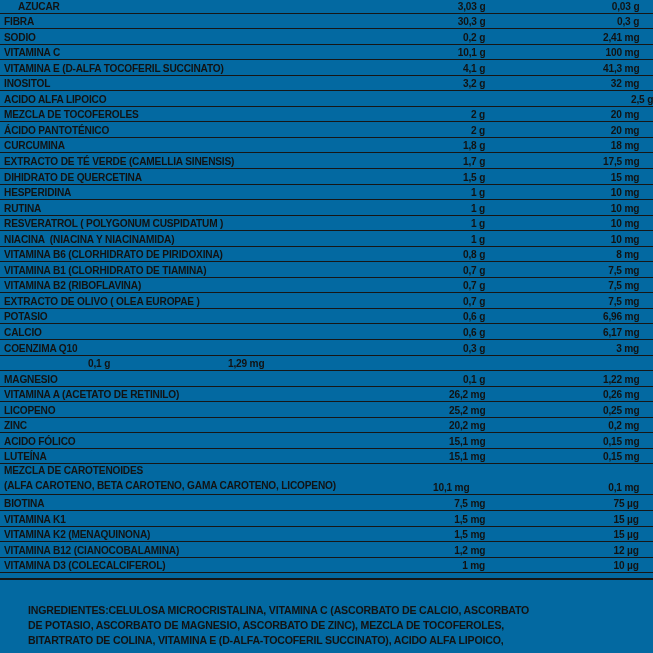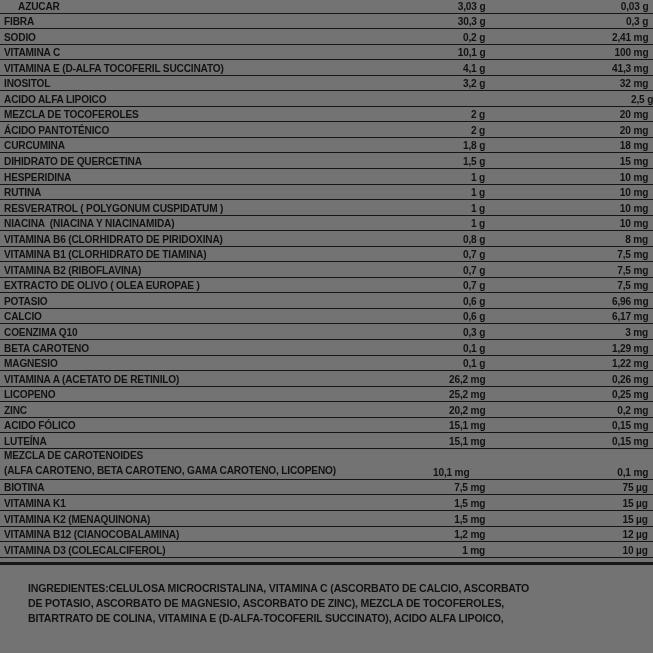--- a/index.html
+++ b/index.html
@@ -1,19 +1,19 @@
 <!DOCTYPE html>
 <html><head>
 <meta charset="utf-8">
 <style>
   html,body{margin:0;padding:0;background:#ffffff;}
   .sheet{
     position:relative;
     width:653px;height:653px;
-    background:#737373;
+    background:#0369a1;
     overflow:hidden;
     font-family:"Liberation Sans","DejaVu Sans",sans-serif;
     color:#121212;
   }
   .facts{width:653px;}
   .row{
     display:flex;
     align-items:flex-end;
     box-sizing:border-box;
     height:15.55px;
@@ -25,32 +25,32 @@
   .cell{
     font-weight:700;
     font-size:11.5px;
     line-height:12px;
     letter-spacing:-0.2px;
     white-space:nowrap;
   }
   .name{flex:1 1 auto;padding-left:4px;min-width:0;}
   .name.indent{padding-left:18px;}
   .v1{flex:0 0 110px;text-align:right;}
-  .v2{flex:0 0 168px;text-align:right;padding-right:5px;box-sizing:border-box;margin-top:43px;}
+  .v2{flex:0 0 168px;text-align:right;padding-right:14px;box-sizing:border-box;margin-top:43px;}
   .cond{display:inline-block;transform:scaleX(0.88);transform-origin:0 100%;}
   .cond.r{transform-origin:100% 100%;}
   .nl{display:block;line-height:15.2px;}
   .thick-rule{
     height:2.6px;
     background:#161616;
     margin-top:4.5px;
     width:653px;
   }
   .ingredients{
-    margin-top:16px;
+    margin-top:23px;
     margin-left:28px;
   }
   .cond-block{
     transform:scaleX(0.92);
     transform-origin:0 0;
   }
   .ing-line{
     font-weight:700;
     font-size:11.5px;
     line-height:15px;
@@ -107,20 +107,25 @@
         <span class="cell name"><span class="cond">ÁCIDO PANTOTÉNICO</span></span>
         <span class="cell v1"><span class="cond r">2 g</span></span>
         <span class="cell v2"><span class="cond r">20 mg</span></span>
       </div>
       <div class="row">
         <span class="cell name"><span class="cond">CURCUMINA</span></span>
         <span class="cell v1"><span class="cond r">1,8 g</span></span>
         <span class="cell v2"><span class="cond r">18 mg</span></span>
       </div>
       <div class="row">
+        <span class="cell name"><span class="cond">EXTRACTO DE TÉ VERDE (CAMELLIA SINENSIS)</span></span>
+        <span class="cell v1"><span class="cond r">1,7 g</span></span>
+        <span class="cell v2"><span class="cond r">17,5 mg</span></span>
+      </div>
+      <div class="row">
         <span class="cell name"><span class="cond">DIHIDRATO DE QUERCETINA</span></span>
         <span class="cell v1"><span class="cond r">1,5 g</span></span>
         <span class="cell v2"><span class="cond r">15 mg</span></span>
       </div>
       <div class="row">
         <span class="cell name"><span class="cond">HESPERIDINA</span></span>
         <span class="cell v1"><span class="cond r">1 g</span></span>
         <span class="cell v2"><span class="cond r">10 mg</span></span>
       </div>
       <div class="row">
@@ -167,21 +172,20 @@
         <span class="cell name"><span class="cond">CALCIO</span></span>
         <span class="cell v1"><span class="cond r">0,6 g</span></span>
         <span class="cell v2"><span class="cond r">6,17 mg</span></span>
       </div>
       <div class="row">
         <span class="cell name"><span class="cond">COENZIMA Q10</span></span>
         <span class="cell v1"><span class="cond r">0,3 g</span></span>
         <span class="cell v2"><span class="cond r">3 mg</span></span>
       </div>
       <div class="row">
-        <span class="cell name"><span class="cond">BETA CAROTENO</span></span>
         <span class="cell v1"><span class="cond r">0,1 g</span></span>
         <span class="cell v2"><span class="cond r">1,29 mg</span></span>
       </div>
       <div class="row">
         <span class="cell name"><span class="cond">MAGNESIO</span></span>
         <span class="cell v1"><span class="cond r">0,1 g</span></span>
         <span class="cell v2"><span class="cond r">1,22 mg</span></span>
       </div>
       <div class="row">
         <span class="cell name"><span class="cond">VITAMINA A (ACETATO DE RETINILO)</span></span>

